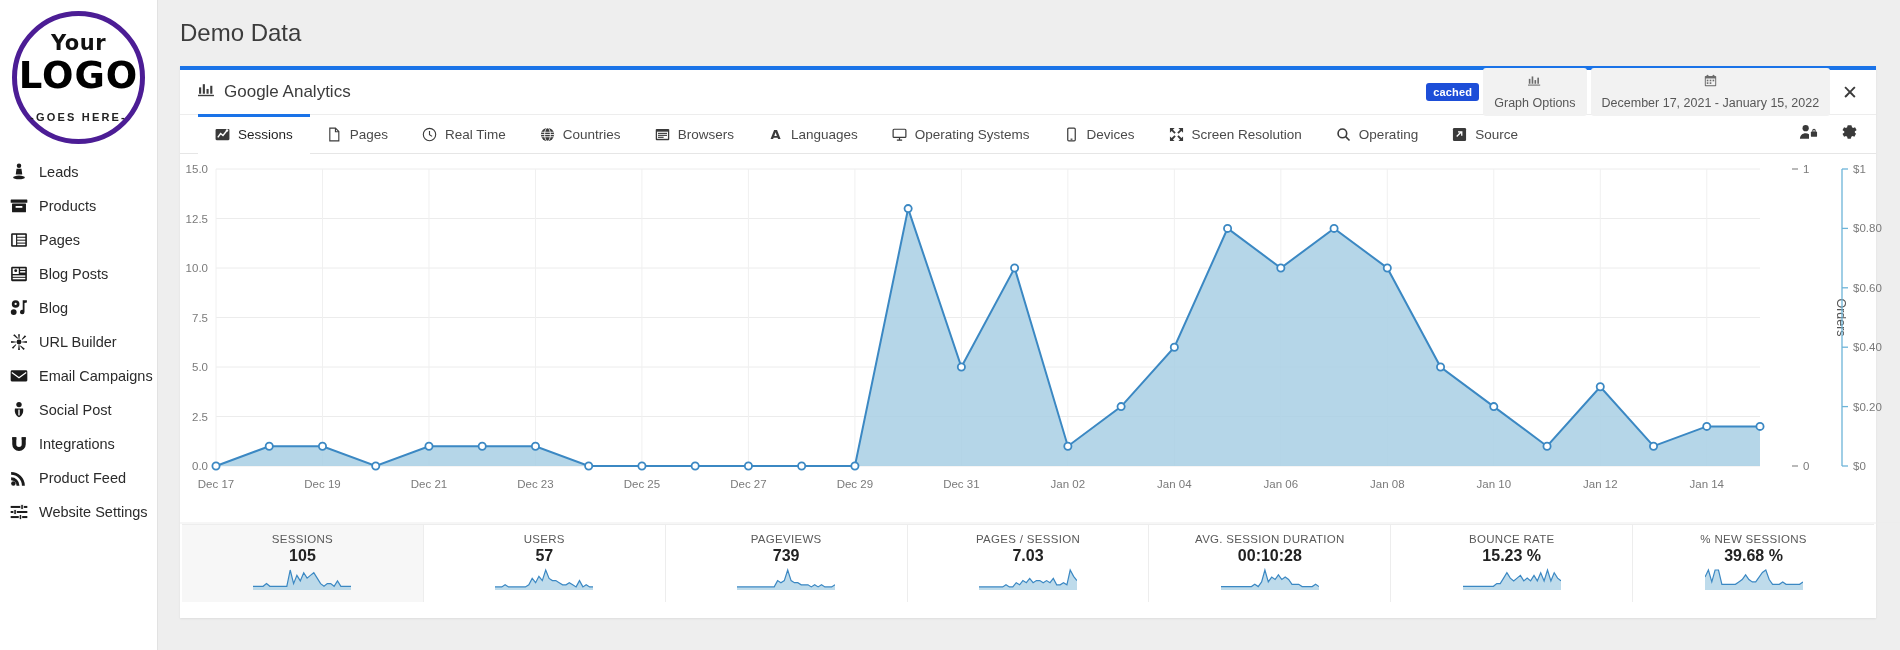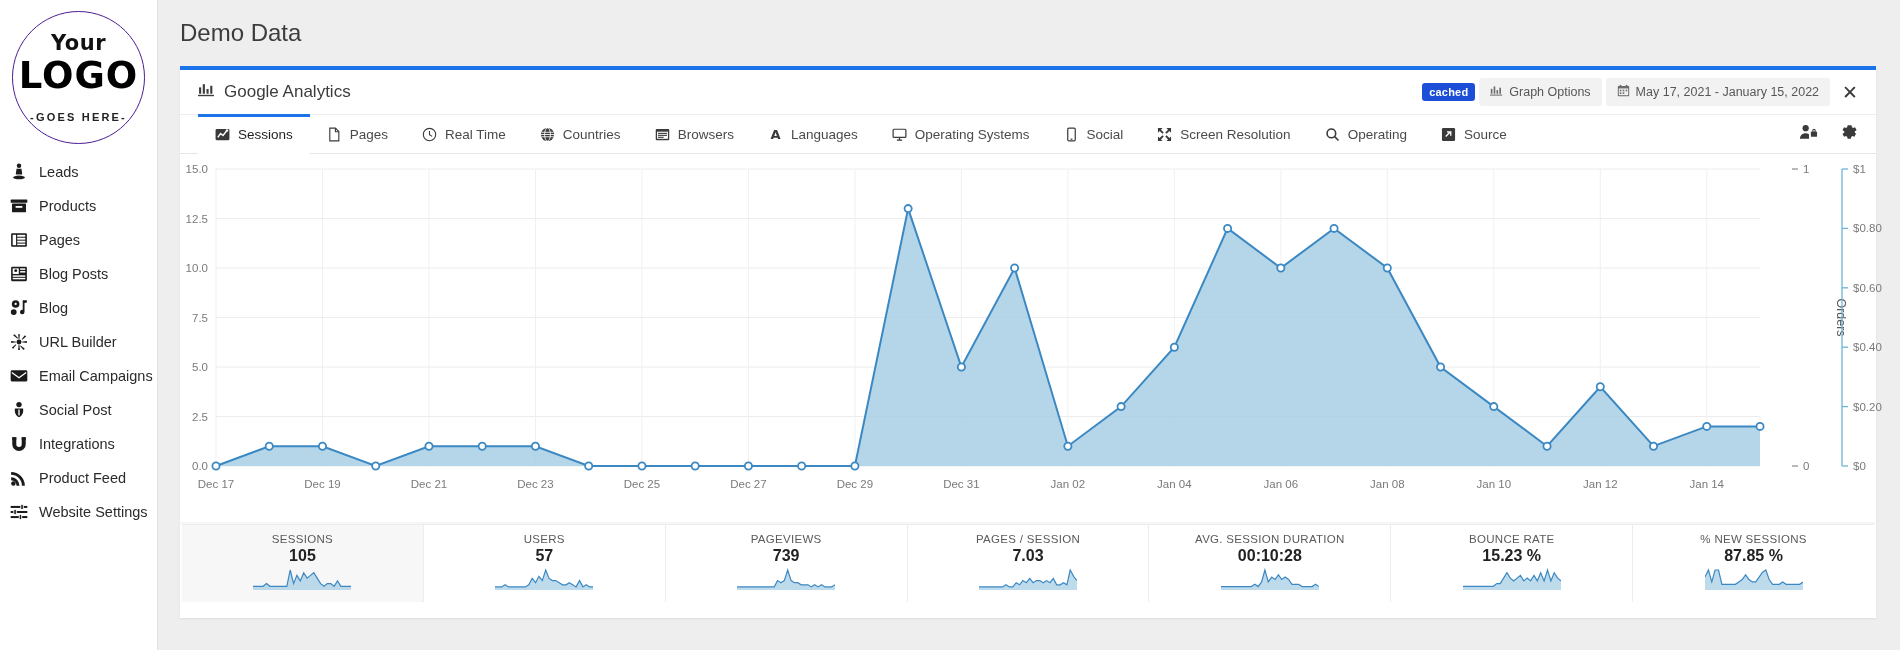--- a/index.html
+++ b/index.html
@@ -16,21 +16,21 @@
     width: 158px; height: 650px;
     background: #ffffff;
     border-right: 1px solid #e2e2e2;
     flex: 0 0 158px;
     position: relative;
     overflow: hidden;
   }
   .logo-wrap { height: 155px; display: flex; align-items: center; justify-content: center; }
   .logo-circle {
     width: 133px; height: 133px; border-radius: 50%;
-    border: 1px solid #4c1d95; background: #fff;
+    border: 5px solid #4c1d95; background: #fff;
     display: flex; flex-direction: column; align-items: center; justify-content: center;
     line-height: 1;
   }
   .logo-your { font-family: "DejaVu Sans", sans-serif; font-size: 21px; font-weight: 700; letter-spacing: .5px; color: #111; }
   .logo-main { font-family: "DejaVu Sans", sans-serif; font-size: 37px; font-weight: 800; letter-spacing: 1px; color: #000; margin: 3px 0 5px; }
   .logo-sub  { font-family: Liberation Sans, sans-serif; font-size: 11px; font-weight: 600; letter-spacing: 2.2px; color: #222; margin-top: 13px; }
 
   .nav { display: flex; flex-direction: column; }
   .nav-item {
     height: 34px; display: flex; align-items: center;
@@ -75,20 +75,21 @@
   .spacer { flex: 1; }
   .badge-cached {
     background: #1d4ed8; color: #fff; font-size: 11px; font-weight: 700;
     border-radius: 3px; padding: 3px 7px; letter-spacing: .2px;
   }
   .pill {
     background: #f2f2f2; color: #575757; font-size: 12.5px;
     border-radius: 3px; padding: 6px 11px;
     display: flex; align-items: center; gap: 6px; cursor: pointer;
     white-space: nowrap;
+    flex-direction: column;
   }
   .close-x {
     font-size: 19px; color: #3a3a3a; cursor: pointer;
     padding: 0 4px 0 8px; line-height: 1; font-weight: 400;
   }
 
   .tabs {
     height: 39px; display: flex; align-items: stretch;
     border-bottom: 1px solid #e6e6e6; padding-left: 18px;
     background: #fff;
@@ -337,21 +338,21 @@
                 <rect x="3.5" y="0.8" width="1.6" height="3.2" rx=".6"></rect>
                 <rect x="10.9" y="0.8" width="1.6" height="3.2" rx=".6"></rect>
                 <rect x="3.4" y="7" width="2" height="2"></rect>
                 <rect x="7" y="7" width="2" height="2"></rect>
                 <rect x="10.6" y="7" width="2" height="2"></rect>
                 <rect x="3.4" y="10.2" width="2" height="2"></rect>
                 <rect x="7" y="10.2" width="2" height="2"></rect>
               </g>
             </svg>
         </span>
-        <span>May 17, 2021 - January 15, 2022</span>
+        <span>December 17, 2021 - January 15, 2022</span>
       </span>
       <span class="close-x">✕</span>
     </div>
 
     <div class="tabs" id="panel-tabs">
       <div class="tab active">
           <span class="ico">
             <svg width="15" height="15" viewBox="0 0 16 16">
               <g fill="#3a3a3a">
                 <rect x="0.6" y="2" width="14.8" height="12" rx="1.2"></rect>
@@ -429,21 +430,21 @@
         </div>
         <div class="tab">
           <span class="ico">
             <svg width="15" height="15" viewBox="0 0 16 16">
               <g fill="none" stroke="#3a3a3a" stroke-width="1.3">
                 <rect x="4" y="1.2" width="8" height="13.6" rx="1.2"></rect>
                 <path d="M7 13h2"></path>
               </g>
             </svg>
           </span>
-          <span>Social</span>
+          <span>Devices</span>
         </div>
         <div class="tab">
           <span class="ico">
             <svg width="15" height="15" viewBox="0 0 16 16">
               <g fill="#3a3a3a">
                 <path d="M1 1h5l-1.8 1.8 3 3-1.4 1.4-3-3L1 6z"></path>
                 <path d="M15 1v5l-1.8-1.8-3 3-1.4-1.4 3-3L10 1z"></path>
                 <path d="M1 15v-5l1.8 1.8 3-3 1.4 1.4-3 3L6 15z"></path>
                 <path d="M15 15h-5l1.8-1.8-3-3 1.4-1.4 3 3L15 10z"></path>
               </g>
@@ -639,21 +640,21 @@
         <div class="stat">
           <div class="stat-label">BOUNCE RATE</div>
           <div class="stat-value">15.23 %</div>
           <div class="stat-spark"><svg width="98" height="22" viewBox="0 0 98 22">
               <polygon points="0,22 0.0,18.3 3.4,18.3 6.8,18.3 10.1,18.3 13.5,18.3 16.9,18.3 20.3,18.3 23.7,18.3 27.0,18.3 30.4,18.3 33.8,15.6 37.2,15.6 40.6,10.1 43.9,4.7 47.3,10.1 50.7,12.9 54.1,10.1 57.4,7.4 60.8,12.9 64.2,10.1 67.6,12.9 71.0,7.4 74.3,12.9 77.7,4.7 81.1,12.9 84.5,2.0 87.9,12.9 91.2,4.7 94.6,10.1 98.0,12.9 98,22" fill="#a8cfe4" opacity=".75"></polygon>
               <polyline points="0.0,18.3 3.4,18.3 6.8,18.3 10.1,18.3 13.5,18.3 16.9,18.3 20.3,18.3 23.7,18.3 27.0,18.3 30.4,18.3 33.8,15.6 37.2,15.6 40.6,10.1 43.9,4.7 47.3,10.1 50.7,12.9 54.1,10.1 57.4,7.4 60.8,12.9 64.2,10.1 67.6,12.9 71.0,7.4 74.3,12.9 77.7,4.7 81.1,12.9 84.5,2.0 87.9,12.9 91.2,4.7 94.6,10.1 98.0,12.9" fill="none" stroke="#3b88c3" stroke-width="1.2"></polyline>
             </svg></div>
         </div>
         <div class="stat">
           <div class="stat-label">% NEW SESSIONS</div>
-          <div class="stat-value">87.85 %</div>
+          <div class="stat-value">39.68 %</div>
           <div class="stat-spark"><svg width="98" height="22" viewBox="0 0 98 22">
               <polygon points="0,22 0.0,9.1 3.4,2.0 6.8,13.9 10.1,2.0 13.5,2.0 16.9,16.3 20.3,16.3 23.7,16.3 27.0,16.3 30.4,16.3 33.8,13.9 37.2,11.5 40.6,6.8 43.9,11.5 47.3,13.9 50.7,13.9 54.1,9.1 57.4,4.4 60.8,2.0 64.2,11.5 67.6,16.3 71.0,16.3 74.3,16.3 77.7,13.9 81.1,16.3 84.5,16.3 87.9,16.3 91.2,16.3 94.6,16.3 98.0,13.9 98,22" fill="#a8cfe4" opacity=".75"></polygon>
               <polyline points="0.0,9.1 3.4,2.0 6.8,13.9 10.1,2.0 13.5,2.0 16.9,16.3 20.3,16.3 23.7,16.3 27.0,16.3 30.4,16.3 33.8,13.9 37.2,11.5 40.6,6.8 43.9,11.5 47.3,13.9 50.7,13.9 54.1,9.1 57.4,4.4 60.8,2.0 64.2,11.5 67.6,16.3 71.0,16.3 74.3,16.3 77.7,13.9 81.1,16.3 84.5,16.3 87.9,16.3 91.2,16.3 94.6,16.3 98.0,13.9" fill="none" stroke="#3b88c3" stroke-width="1.2"></polyline>
             </svg></div>
         </div>
       </div>
 
   </section>
 </main>
 

